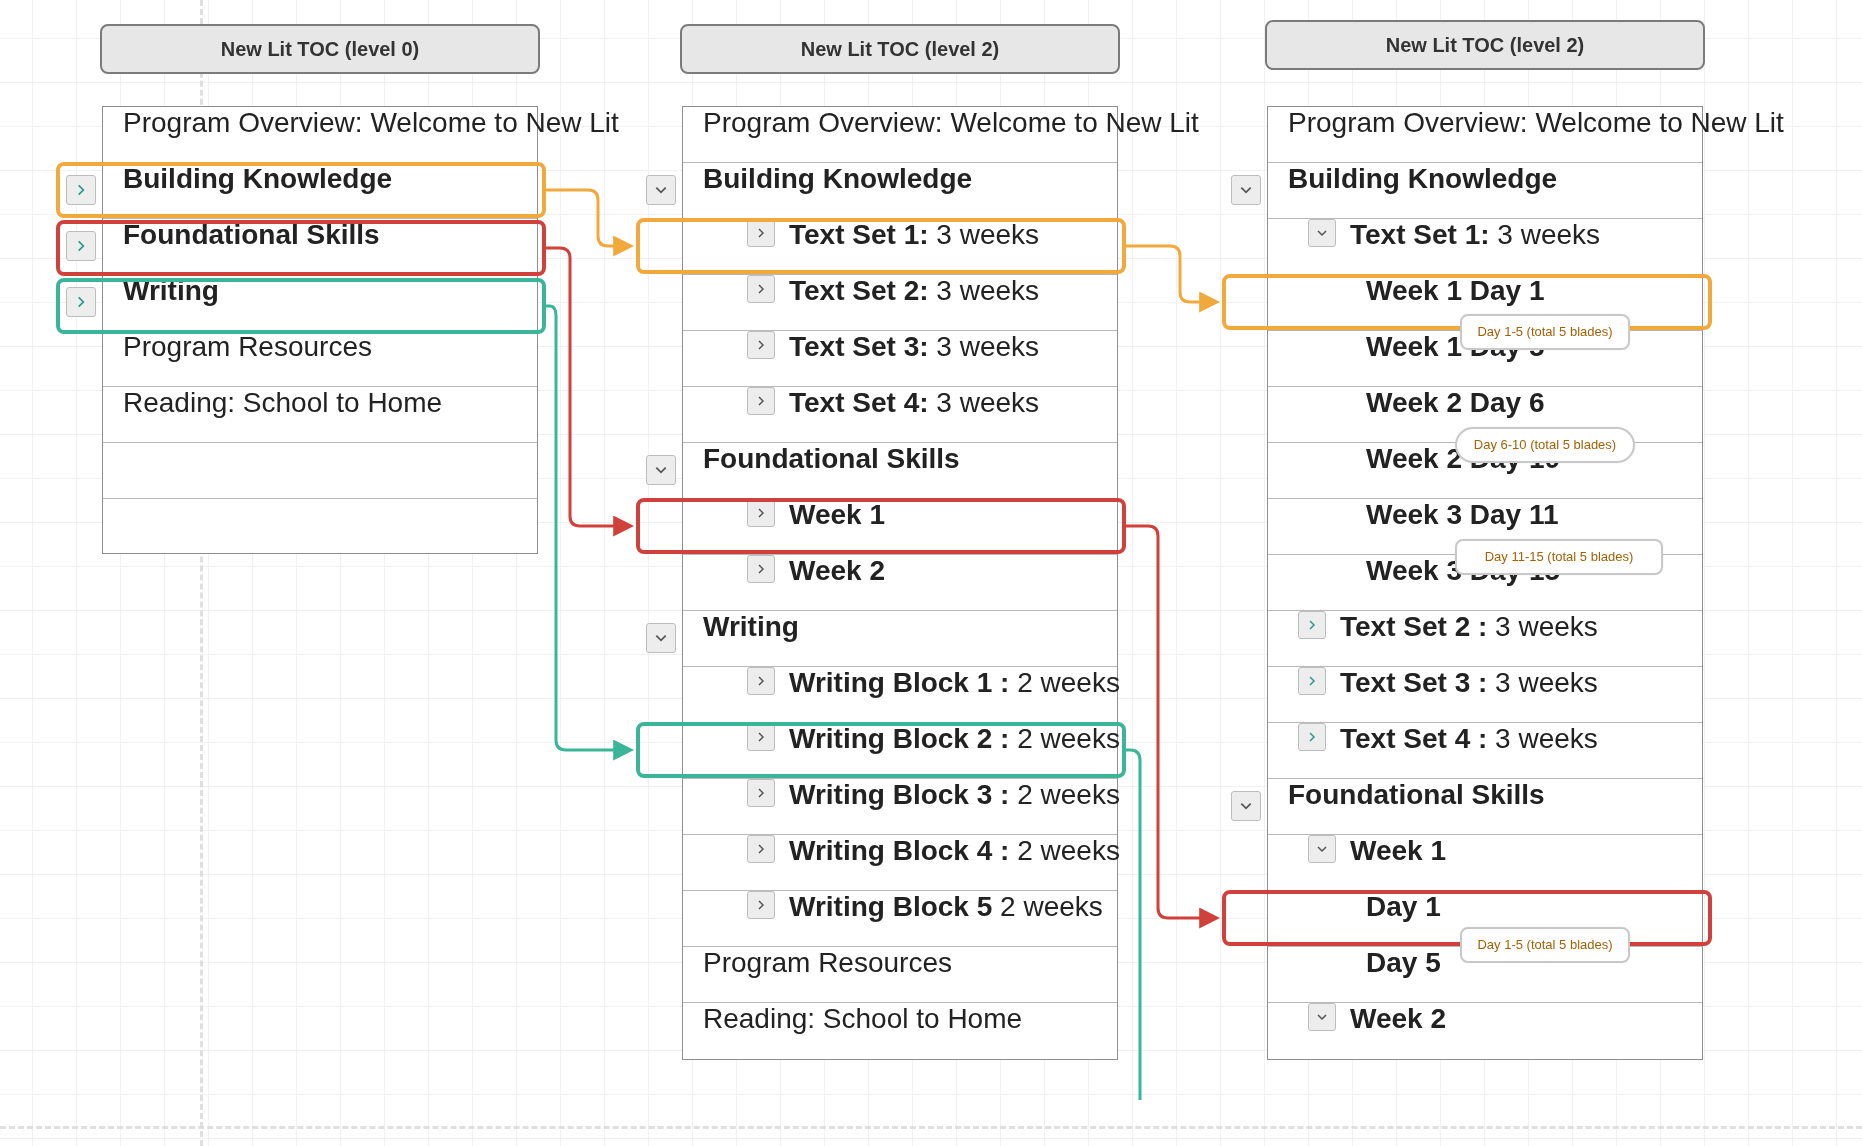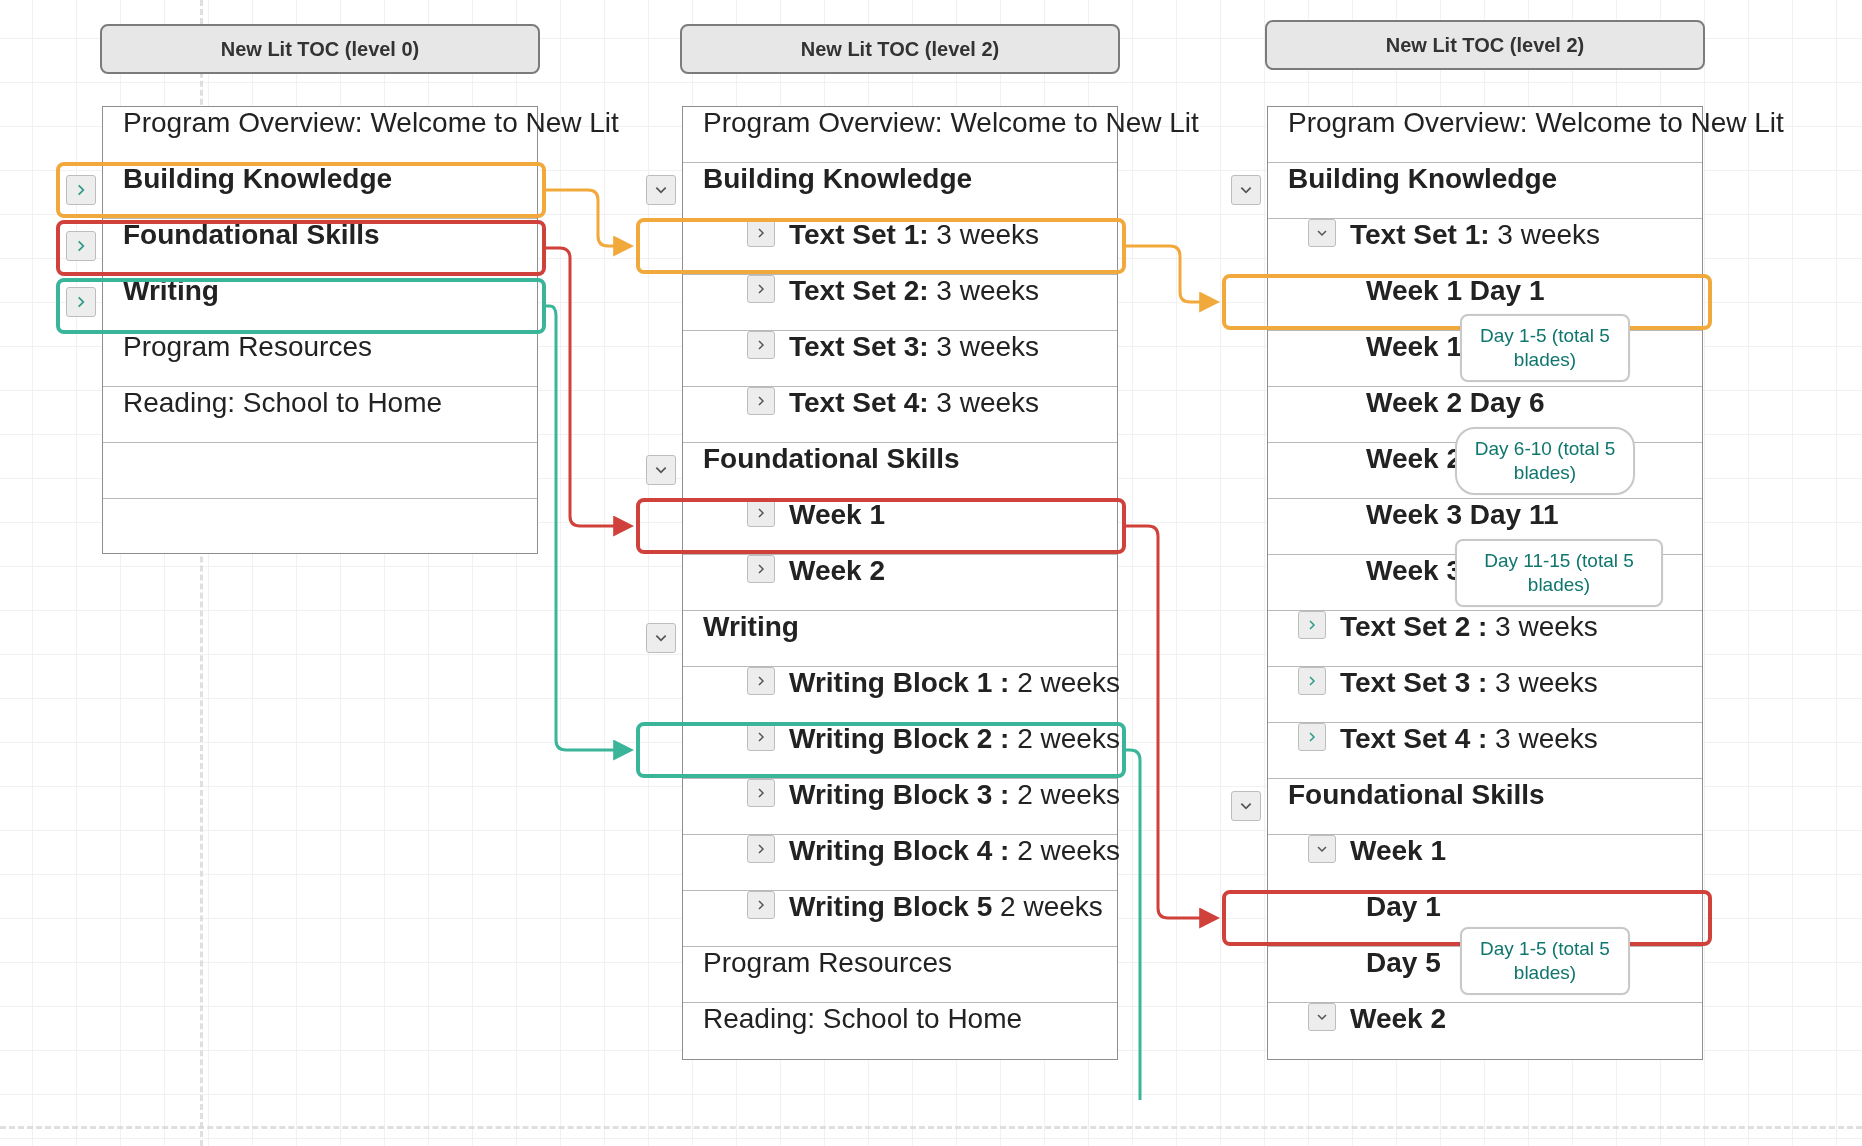--- a/index.html
+++ b/index.html
@@ -110,22 +110,22 @@
   .hl-red    { border: 4px solid #d1413b; }
   .hl-teal   { border: 4px solid #3bb59a; }
 
   
   .callout {
     position: absolute;
     background: #ffffff;
     border: 2px solid #c8c8c8;
     border-radius: 8px;
     padding: 8px 14px;
-    font-size: 19px; line-height: 1.25;
-    color: #0f766e;
+    font-size: 13px; line-height: 1.25;
+    color: #a16207;
     text-align: center;
     box-shadow: 0 0 0 1px rgba(0,0,0,0.02);
   }
 
   
   svg.connectors {
     position: absolute; inset: 0;
     width: 100%; height: 100%;
     pointer-events: none;
   }

